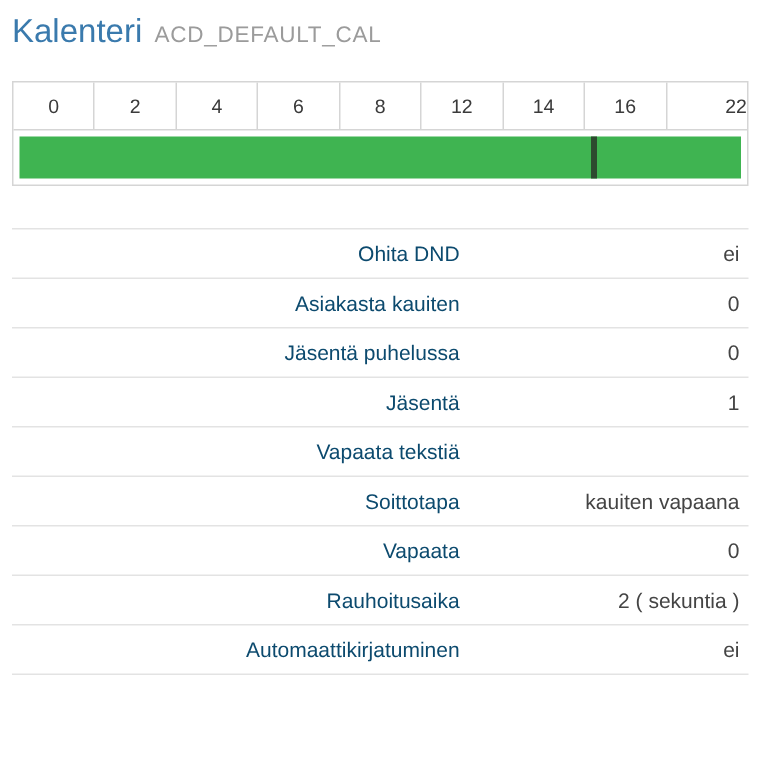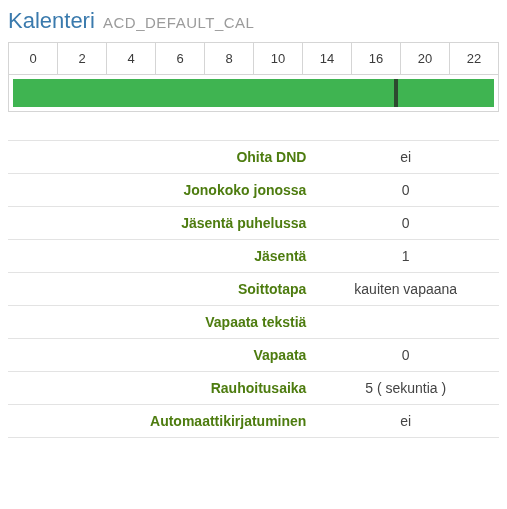--- a/index.html
+++ b/index.html
@@ -8,21 +8,21 @@
     font-size: 14px;
     color: #333;
     background: #fff;
     width: 507px;
     padding: 8px 8px 0 8px;
   }
   .heading {
     font-size: 22px;
     font-weight: 400;
     color: #3a7aad;
-    margin-bottom: 8px;
+    margin-bottom: 20px;
   }
   .heading .sub {
     font-size: 15px;
     color: #9b9b9b;
     letter-spacing: 0.5px;
     margin-left: 2px;
   }
   .timeline {
     border: 1px solid #d5d5d5;
     margin-bottom: 28px;
@@ -32,21 +32,21 @@
     border-bottom: 1px solid #d5d5d5;
   }
   .hour {
     flex: 1 1 0;
     text-align: center;
     font-size: 13px;
     color: #3b3b3b;
     padding: 8px 0;
     border-right: 1px solid #d5d5d5;
   }
-  .hour:last-child { border-right: none; }
+  .hour:last-child { border-right: none; text-align: right; }
   .bar-area {
     position: relative;
     height: 36px;
     padding: 4px;
   }
   .bar {
     background: #3fb451;
     height: 100%;
     width: 100%;
     position: relative;
@@ -66,26 +66,26 @@
     border-top: 1px solid #e3e3e3;
   }
   table.props td {
     padding: 8px 6px;
     vertical-align: middle;
     font-size: 14px;
   }
   td.plabel {
     width: 62%;
     text-align: right;
-    font-weight: 700;
-    color: #4d7c0f;
+    font-weight: 400;
+    color: #0c4a6e;
     padding-right: 14px;
   }
   td.pvalue {
-    text-align: center;
+    text-align: right;
     color: #444;
     font-weight: 400;
   }
   .last-divider {
     border-top: 1px solid #e3e3e3;
     height: 1px;
   }
 </style>
 </head>
 <body>
@@ -95,66 +95,65 @@
   <span class="sub">ACD_DEFAULT_CAL</span>
 </h2>
 
 <div class="timeline">
   <div class="hours" id="hours-row">
       <div class="hour">0</div>
       <div class="hour">2</div>
       <div class="hour">4</div>
       <div class="hour">6</div>
       <div class="hour">8</div>
-      <div class="hour">10</div>
+      <div class="hour">12</div>
       <div class="hour">14</div>
       <div class="hour">16</div>
-      <div class="hour">20</div>
       <div class="hour">22</div>
     </div>
   <div class="bar-area">
     <div class="bar" id="active-bar">
       <div class="marker" id="time-marker" style="left: 79.1667%;"></div>
     </div>
   </div>
 </div>
 
 <table class="props">
   <tbody id="props-body">
       <tr>
         <td class="plabel">Ohita DND</td>
         <td class="pvalue">ei</td>
       </tr>
       <tr>
-        <td class="plabel">Jonokoko jonossa</td>
+        <td class="plabel">Asiakasta kauiten</td>
         <td class="pvalue">0</td>
       </tr>
       <tr>
         <td class="plabel">Jäsentä puhelussa</td>
         <td class="pvalue">0</td>
       </tr>
       <tr>
         <td class="plabel">Jäsentä</td>
         <td class="pvalue">1</td>
       </tr>
       <tr>
+        <td class="plabel">Vapaata tekstiä</td>
+        <td class="pvalue"></td>
+      </tr>
+      <tr>
         <td class="plabel">Soittotapa</td>
         <td class="pvalue">kauiten vapaana</td>
-      </tr>
-      <tr>
-        <td class="plabel">Vapaata tekstiä</td>
-        <td class="pvalue"></td>
       </tr>
       <tr>
         <td class="plabel">Vapaata</td>
         <td class="pvalue">0</td>
       </tr>
       <tr>
         <td class="plabel">Rauhoitusaika</td>
-        <td class="pvalue">5 ( sekuntia )</td>
+        <td class="pvalue">2 ( sekuntia )</td>
       </tr>
       <tr>
         <td class="plabel">Automaattikirjatuminen</td>
         <td class="pvalue">ei</td>
       </tr>
     </tbody>
 </table>
 <div class="last-divider"></div>
 
 </body></html>

